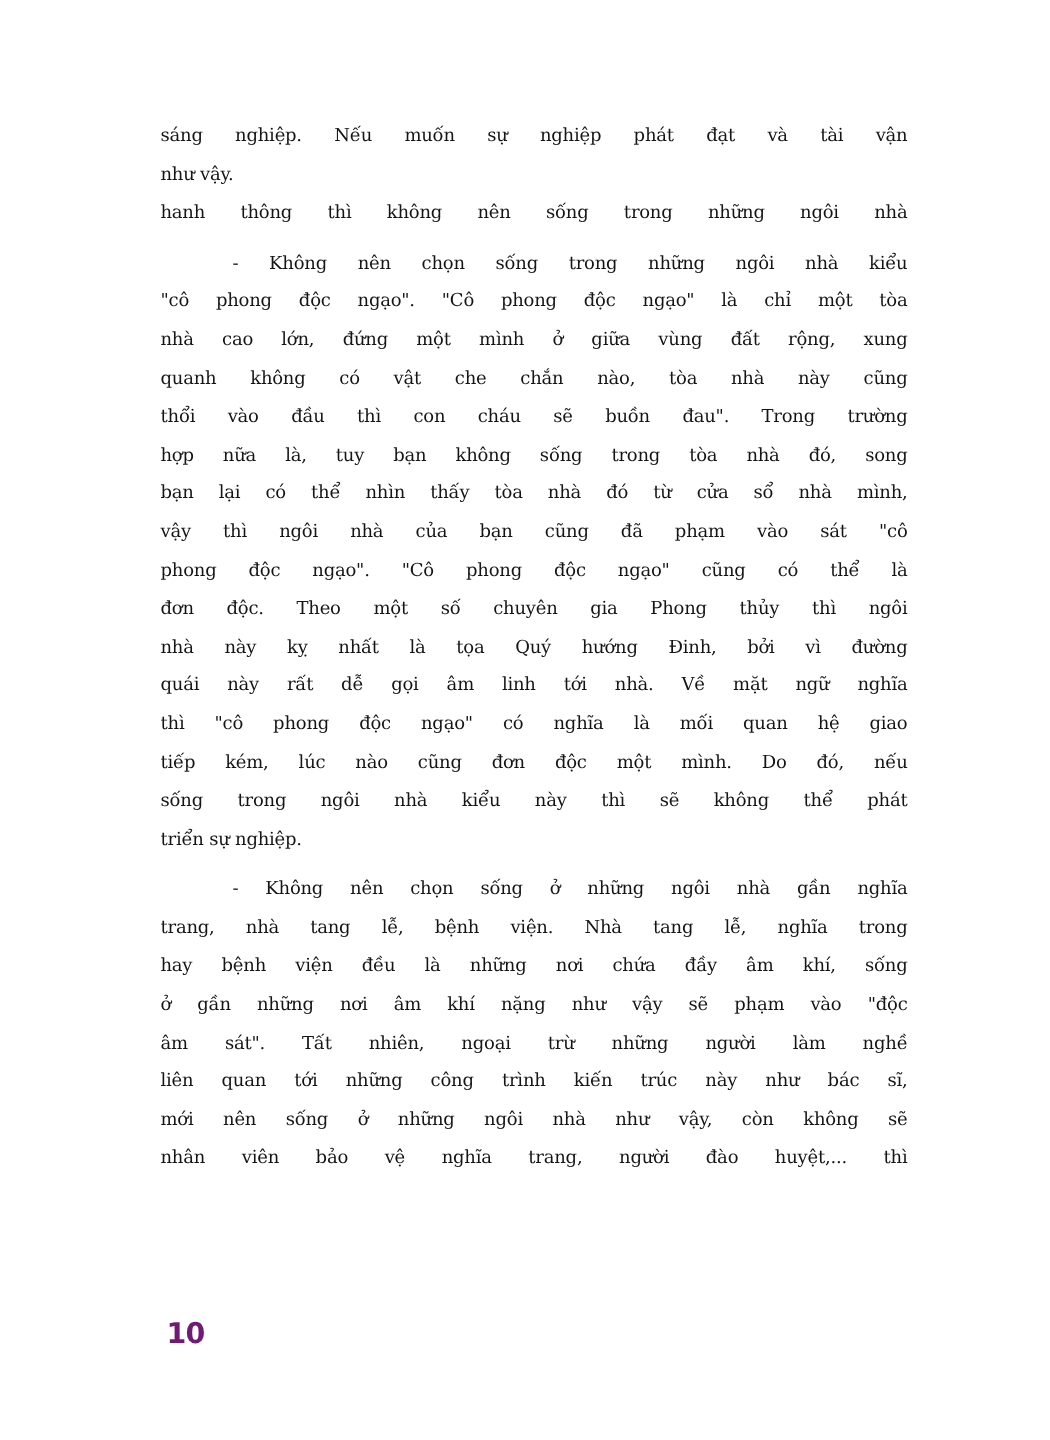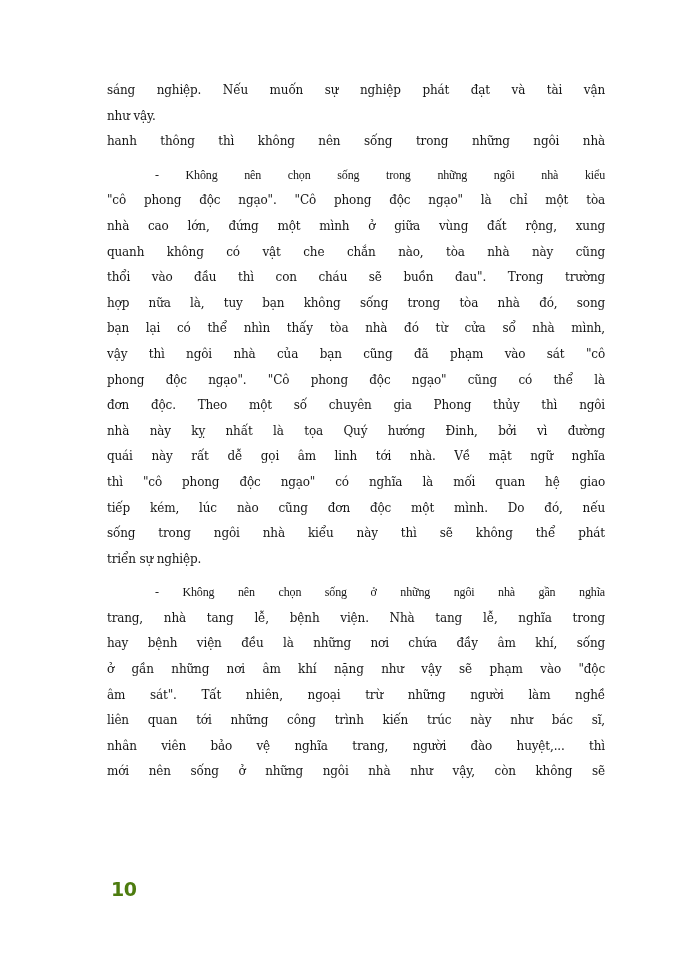--- a/index.html
+++ b/index.html
@@ -33,30 +33,29 @@
       white-space: nowrap;
       text-align: justify;
       text-align-last: justify;
       height: 25.6px;
     }
     .line.last {
       text-align-last: left;
     }
     .line.indent {
       padding-left: 48px;
-      font-family: Liberation Serif, serif;
     }
     .page-number {
       position: absolute;
       left: 111px;
       top: 878px;
       font-family: "DejaVu Sans", "Liberation Sans", sans-serif;
       font-weight: bold;
       font-size: 19px;
-      color: #4d7c0f;
+      color: #701a75;
       letter-spacing: -0.5px;
     }
   </style>
 </head>
 <body>
 
 <div class="page">
 
   <div class="para">
     <span class="line">sáng nghiệp. Nếu muốn sự nghiệp phát đạt và tài vận</span>
@@ -83,19 +82,19 @@
     <span class="line last">triển sự nghiệp.</span>
   </div>
 
   <div class="para">
     <span class="line indent">- Không nên chọn sống ở những ngôi nhà gần nghĩa</span>
     <span class="line">trang, nhà tang lễ, bệnh viện. Nhà tang lễ, nghĩa trong</span>
     <span class="line">hay bệnh viện đều là những nơi chứa đầy âm khí, sống</span>
     <span class="line">ở gần những nơi âm khí nặng như vậy sẽ phạm vào "độc</span>
     <span class="line">âm sát". Tất nhiên, ngoại trừ những người làm nghề</span>
     <span class="line">liên quan tới những công trình kiến trúc này như bác sĩ,</span>
+    <span class="line">mới nên sống ở những ngôi nhà như vậy, còn không sẽ</span>
     <span class="line">nhân viên bảo vệ nghĩa trang, người đào huyệt,... thì</span>
-    <span class="line">mới nên sống ở những ngôi nhà như vậy, còn không sẽ</span>
   </div>
 
 </div>
 
 <div class="page-number">10</div>
 
 </body></html>

